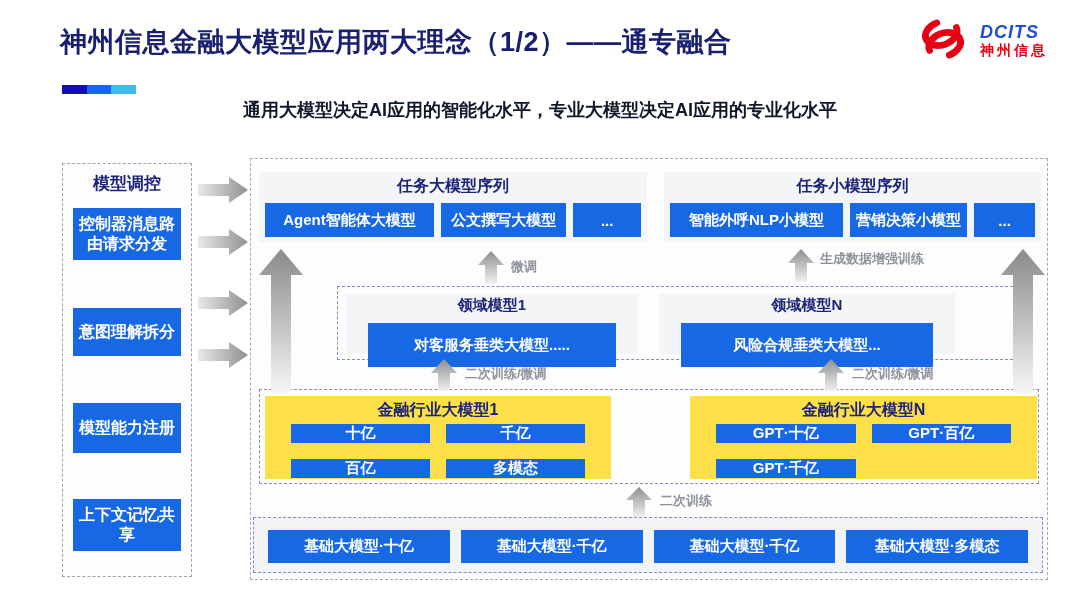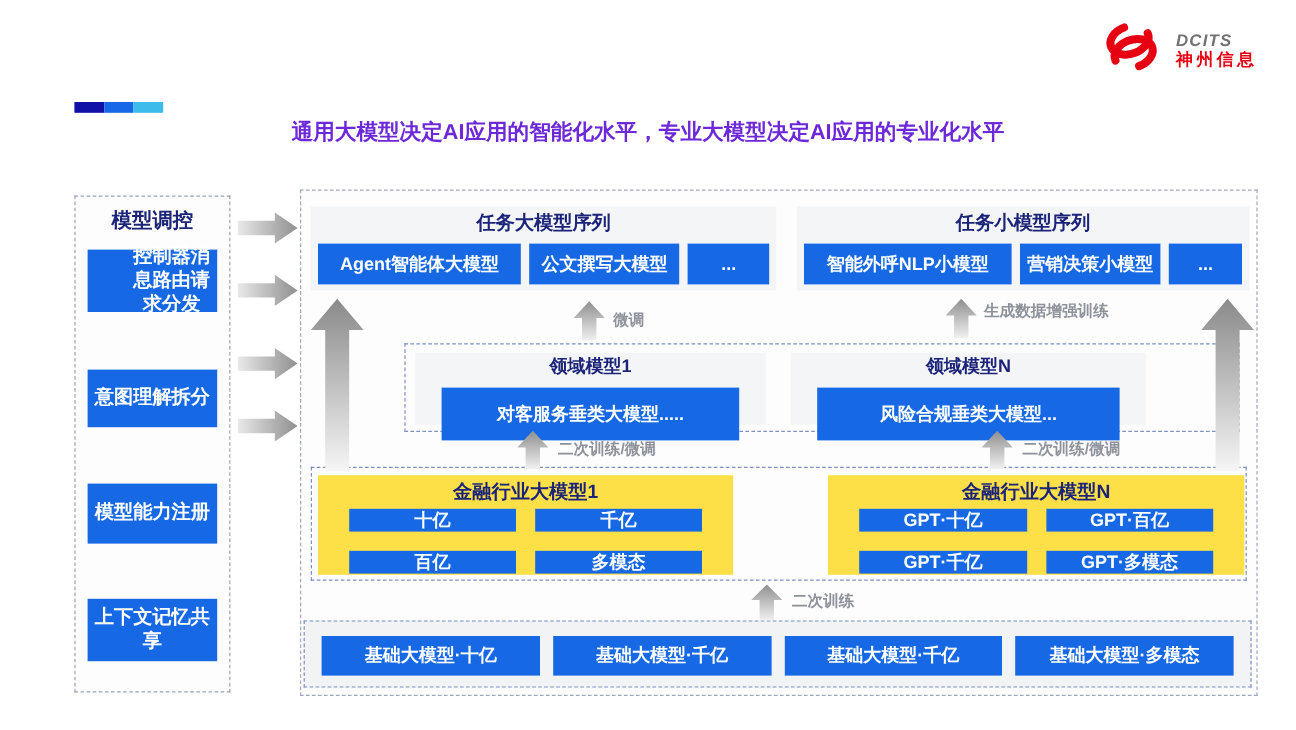--- a/index.html
+++ b/index.html
@@ -7,35 +7,35 @@
               font-family:"Liberation Sans","DejaVu Sans",sans-serif; }
   #slide { position:relative; width:1080px; height:608px; background:#ffffff; }
 
   
   .page-title { position:absolute; left:60px; top:24px; font-size:27px; font-weight:bold;
                 color:#1A2070; letter-spacing:0.5px; white-space:nowrap; }
   .deco-bar { position:absolute; left:62px; top:85px; width:74px; height:9px; display:flex; }
   .deco-bar span { flex:1; }
   .deco-a { background:#1111A8; } .deco-b { background:#1668E8; } .deco-c { background:#3BBCEA; }
   .subtitle { position:absolute; left:0; right:0; top:98px; text-align:center;
-              font-size:18px; font-weight:bold; color:#6d28d9; }
+              font-size:18px; font-weight:bold; color:#0f172a; }
   .logo { position:absolute; right:32px; top:16px; display:flex; align-items:center; gap:8px; }
   .logo-txt { display:flex; flex-direction:column; line-height:1.1; }
-  .logo-brand { color:#737373; font-weight:bold; font-style:italic; font-size:14px; letter-spacing:1px; }
+  .logo-brand { color:#1d4ed8; font-weight:bold; font-style:italic; font-size:18px; letter-spacing:1px; }
   .logo-cn { color:#E60012; font-size:14px; font-weight:bold; letter-spacing:3px; }
 
   
   .sidebar { position:absolute; left:62px; top:163px; width:130px; height:414px;
              border:1px dashed #9aa3b8; background:#fdfdfe; }
   .sidebar-title { position:absolute; left:0; right:0; top:8px; text-align:center;
                    font-size:17px; font-weight:bold; color:#1B2478; }
   .side-btn { position:absolute; left:10px; right:10px; background:#1768E4; color:#fff;
               font-size:16px; font-weight:bold; display:flex; align-items:center;
               justify-content:center; text-align:center; line-height:1.25; }
-  .sb0 { top:44px;  height:52px;padding-left:32px; }
+  .sb0 { top:44px;  height:52px; }
   .sb1 { top:144px; height:48px; }
   .sb2 { top:239px; height:50px; }
   .sb3 { top:335px; height:52px; }
 
   
   .arr { position:absolute; z-index:6; }
 
   
   .main { position:absolute; left:250px; top:158px; width:798px; height:422px;
           border:1px dashed #a0a8bc; background:#fdfdfe; }
@@ -90,20 +90,21 @@
     </linearGradient>
     <linearGradient id="agUb" x1="0" y1="0" x2="0" y2="1">
       <stop offset="0" stop-color="#8a8a8a"></stop>
         <stop offset="1" stop-color="#f6f6f6"></stop>
     </linearGradient>
   </defs>
 </svg>
 
 <div id="slide">
 
+  <div class="page-title">神州信息金融大模型应用两大理念（1/2）——通专融合</div>
   <div class="deco-bar">
     <span class="deco-a"></span>
     <span class="deco-b"></span>
     <span class="deco-c"></span>
   </div>
   <div class="subtitle">通用大模型决定AI应用的智能化水平，专业大模型决定AI应用的专业化水平</div>
 
   <div class="logo">
     <span>
       <svg width="58" height="46" viewBox="0 0 60 48">
@@ -207,21 +208,20 @@
           <div class="blue-btn">百亿</div>
           <div class="blue-btn">多模态</div>
         </div>
       </div>
       <div class="ind-panel ipN">
         <div class="panel-title">金融行业大模型N</div>
         <div class="ind-grid">
           <div class="blue-btn">GPT·十亿</div>
           <div class="blue-btn">GPT·百亿</div>
           <div class="blue-btn">GPT·千亿</div>
-          <div class="blue-btn">GPT·多模态</div>
         </div>
       </div>
     </div>
 
     <svg class="arr" style="left:375px;top:328px" width="26" height="30">
       <polygon points="13,0 26,13 19,13 19,30 7,30 7,13 0,13" fill="url(#agU)"></polygon>
       </svg>
     <div class="flow-label" style="left:409px;top:334px">二次训练</div>
 
     <div class="dashed-box base-box">

